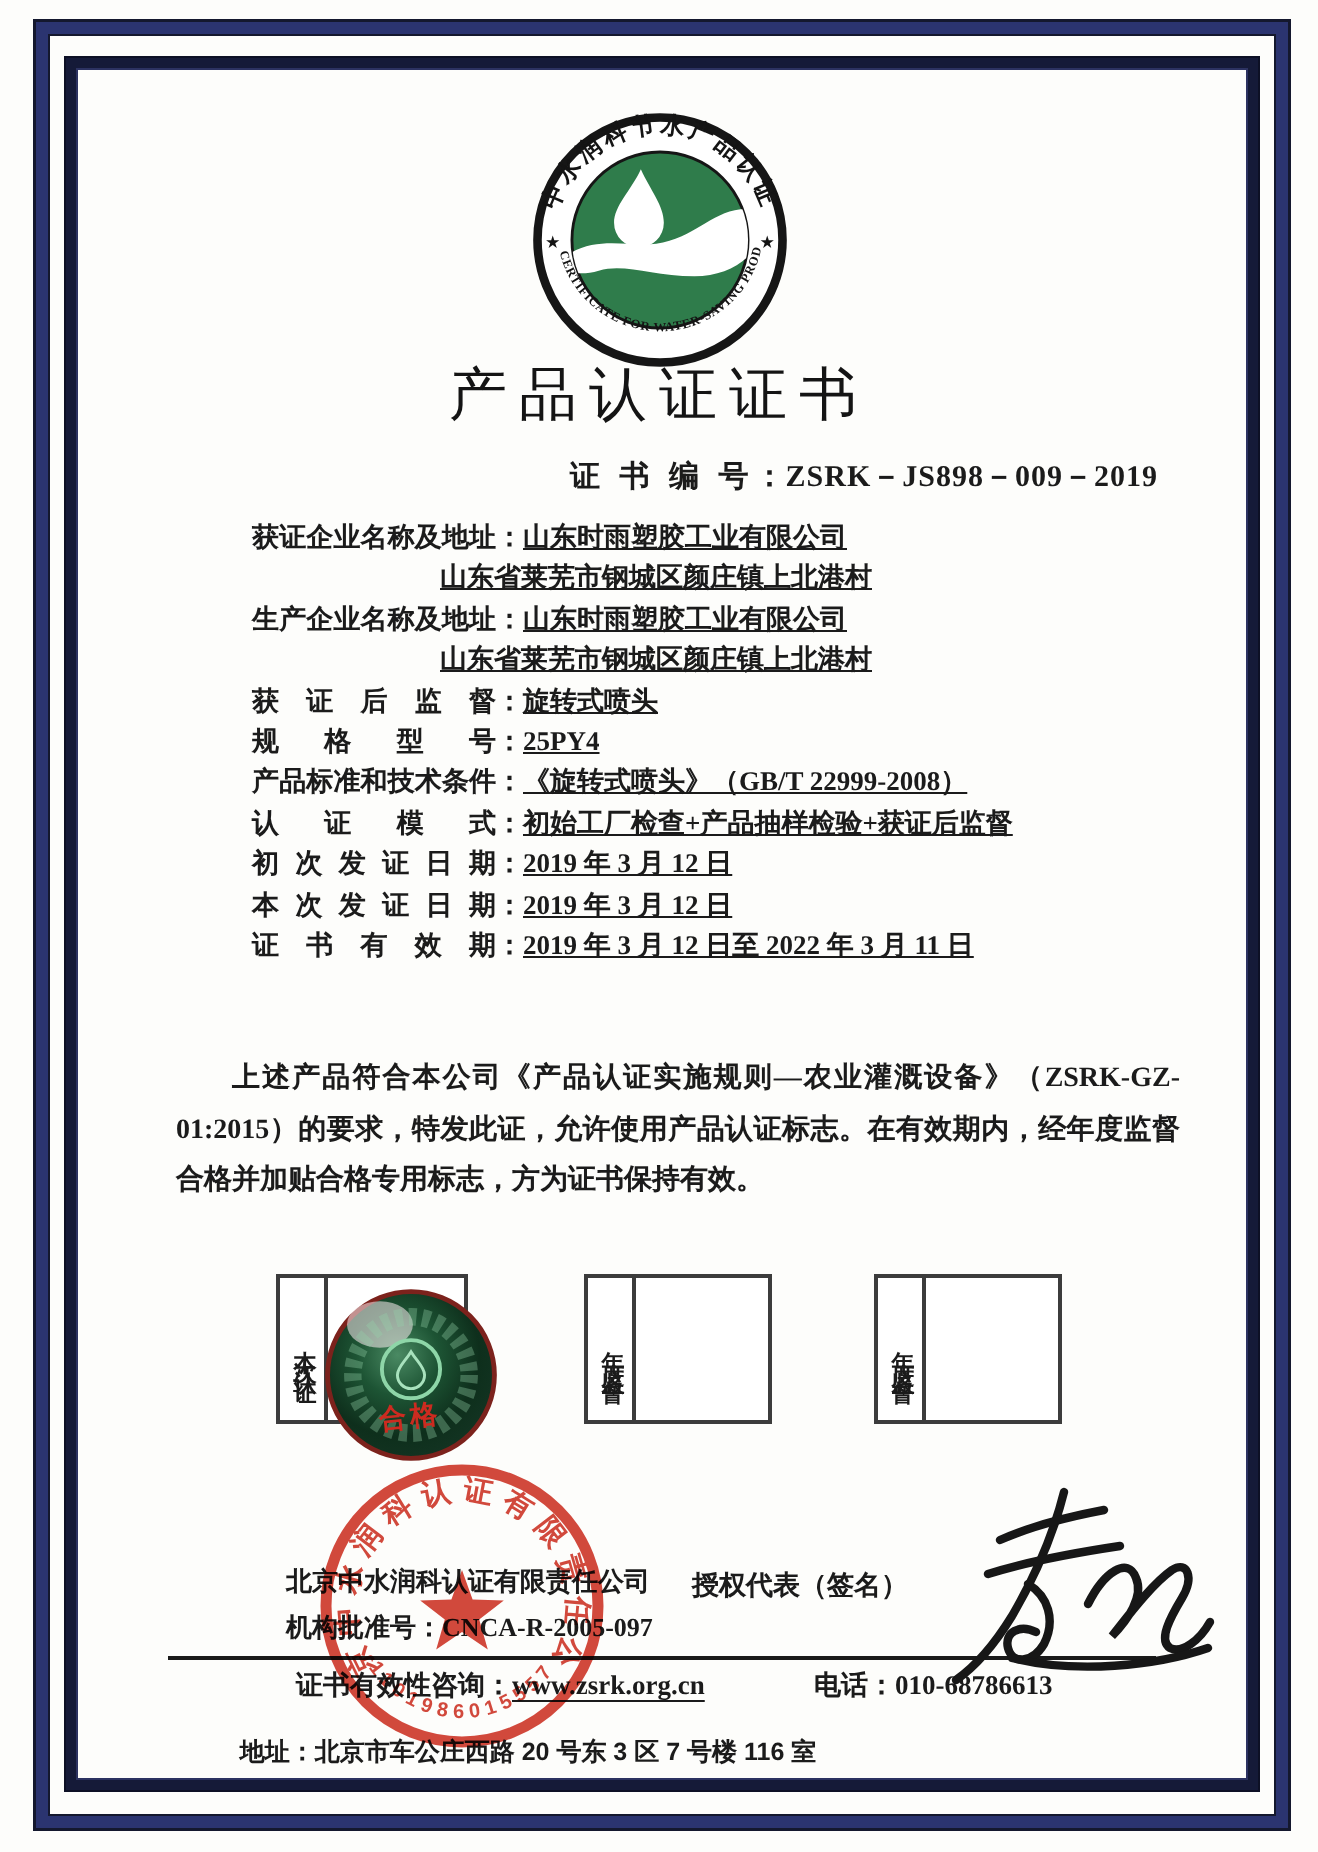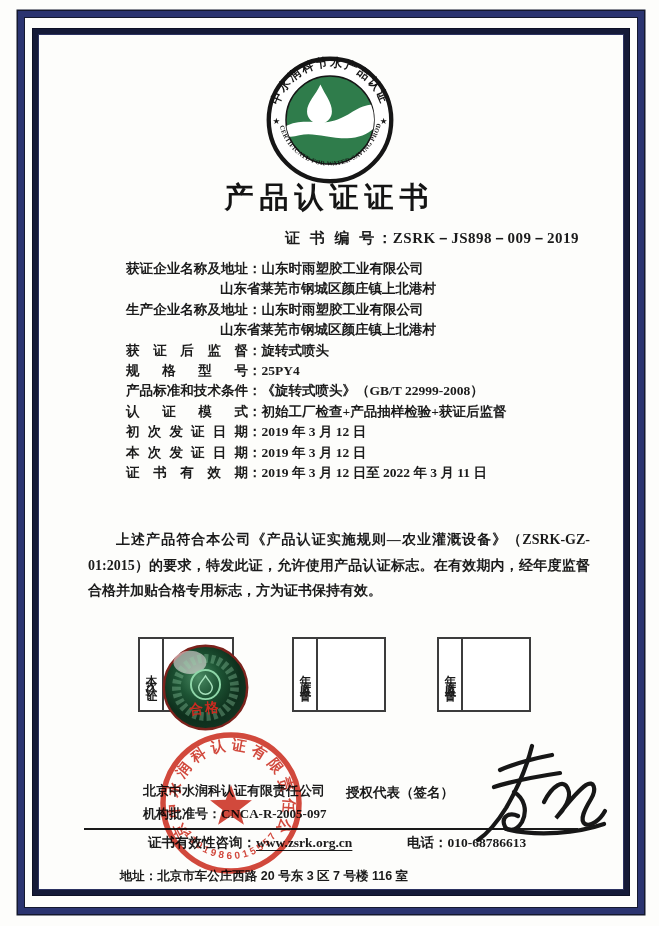--- a/index.html
+++ b/index.html
@@ -10,33 +10,33 @@
   }
   
   .frame-a{position:absolute;left:18px;top:11px;right:15px;bottom:12px;
     border:6px solid #2b3470;box-shadow:0 0 0 1.5px #14182e, inset 0 0 0 1px #14182e;}
   .frame-b{position:absolute;left:33px;top:29px;right:30px;bottom:31px;
     border:5px solid #151a38;box-shadow:0 0 0 1px #0d1025, inset 0 0 0 1px #2c3261;}
 
   .logo{position:absolute;left:263px;top:53px;width:134px;height:134px;}
 
   .title{position:absolute;left:42px;right:42px;top:178px;text-align:center;
-    font-family:"Liberation Sans", sans-serif;font-weight:bold;font-size:29px;
+    font-family:"Liberation Sans", sans-serif;font-weight:normal;font-size:29px;
     letter-spacing:6px;color:#141414;}
 
   .certno{position:absolute;top:229px;right:80px;font-size:15px;font-weight:bold;
     font-family:"Liberation Serif", serif;letter-spacing:.5px;margin-left:20px;}
   .certno .lblsp{letter-spacing:3px;}
 
   .fields{position:absolute;left:90px;top:259px;width:505px;font-size:13.5px;}
   .frow{line-height:20.4px;white-space:nowrap;}
   .lbl{display:inline-block;width:122px;text-align:justify;text-align-last:justify;
     font-family:"Liberation Sans", sans-serif;font-weight:bold;vertical-align:bottom;margin-left:36px;}
   .colon{font-family:"Liberation Sans", sans-serif;font-weight:bold;}
-  .val{font-family:"Liberation Serif", serif;font-weight:600;}
+  .val{font-family:"Liberation Serif", serif;font-weight:600;text-decoration:underline;}
   .cont{padding-left:130px;}
 
   .statement{position:absolute;left:88px;top:487px;width:502px;
     font-size:14px;line-height:25.5px;text-align:justify;text-indent:2em;
     font-weight:600;margin-top:40px;}
 
   .sbox{position:absolute;top:637px;height:71px;border:2px solid #3c3c3c;
     background:#fff;display:flex;}
   .sbox-label{width:22px;border-right:2px solid #3c3c3c;display:flex;
     align-items:center;justify-content:center;

